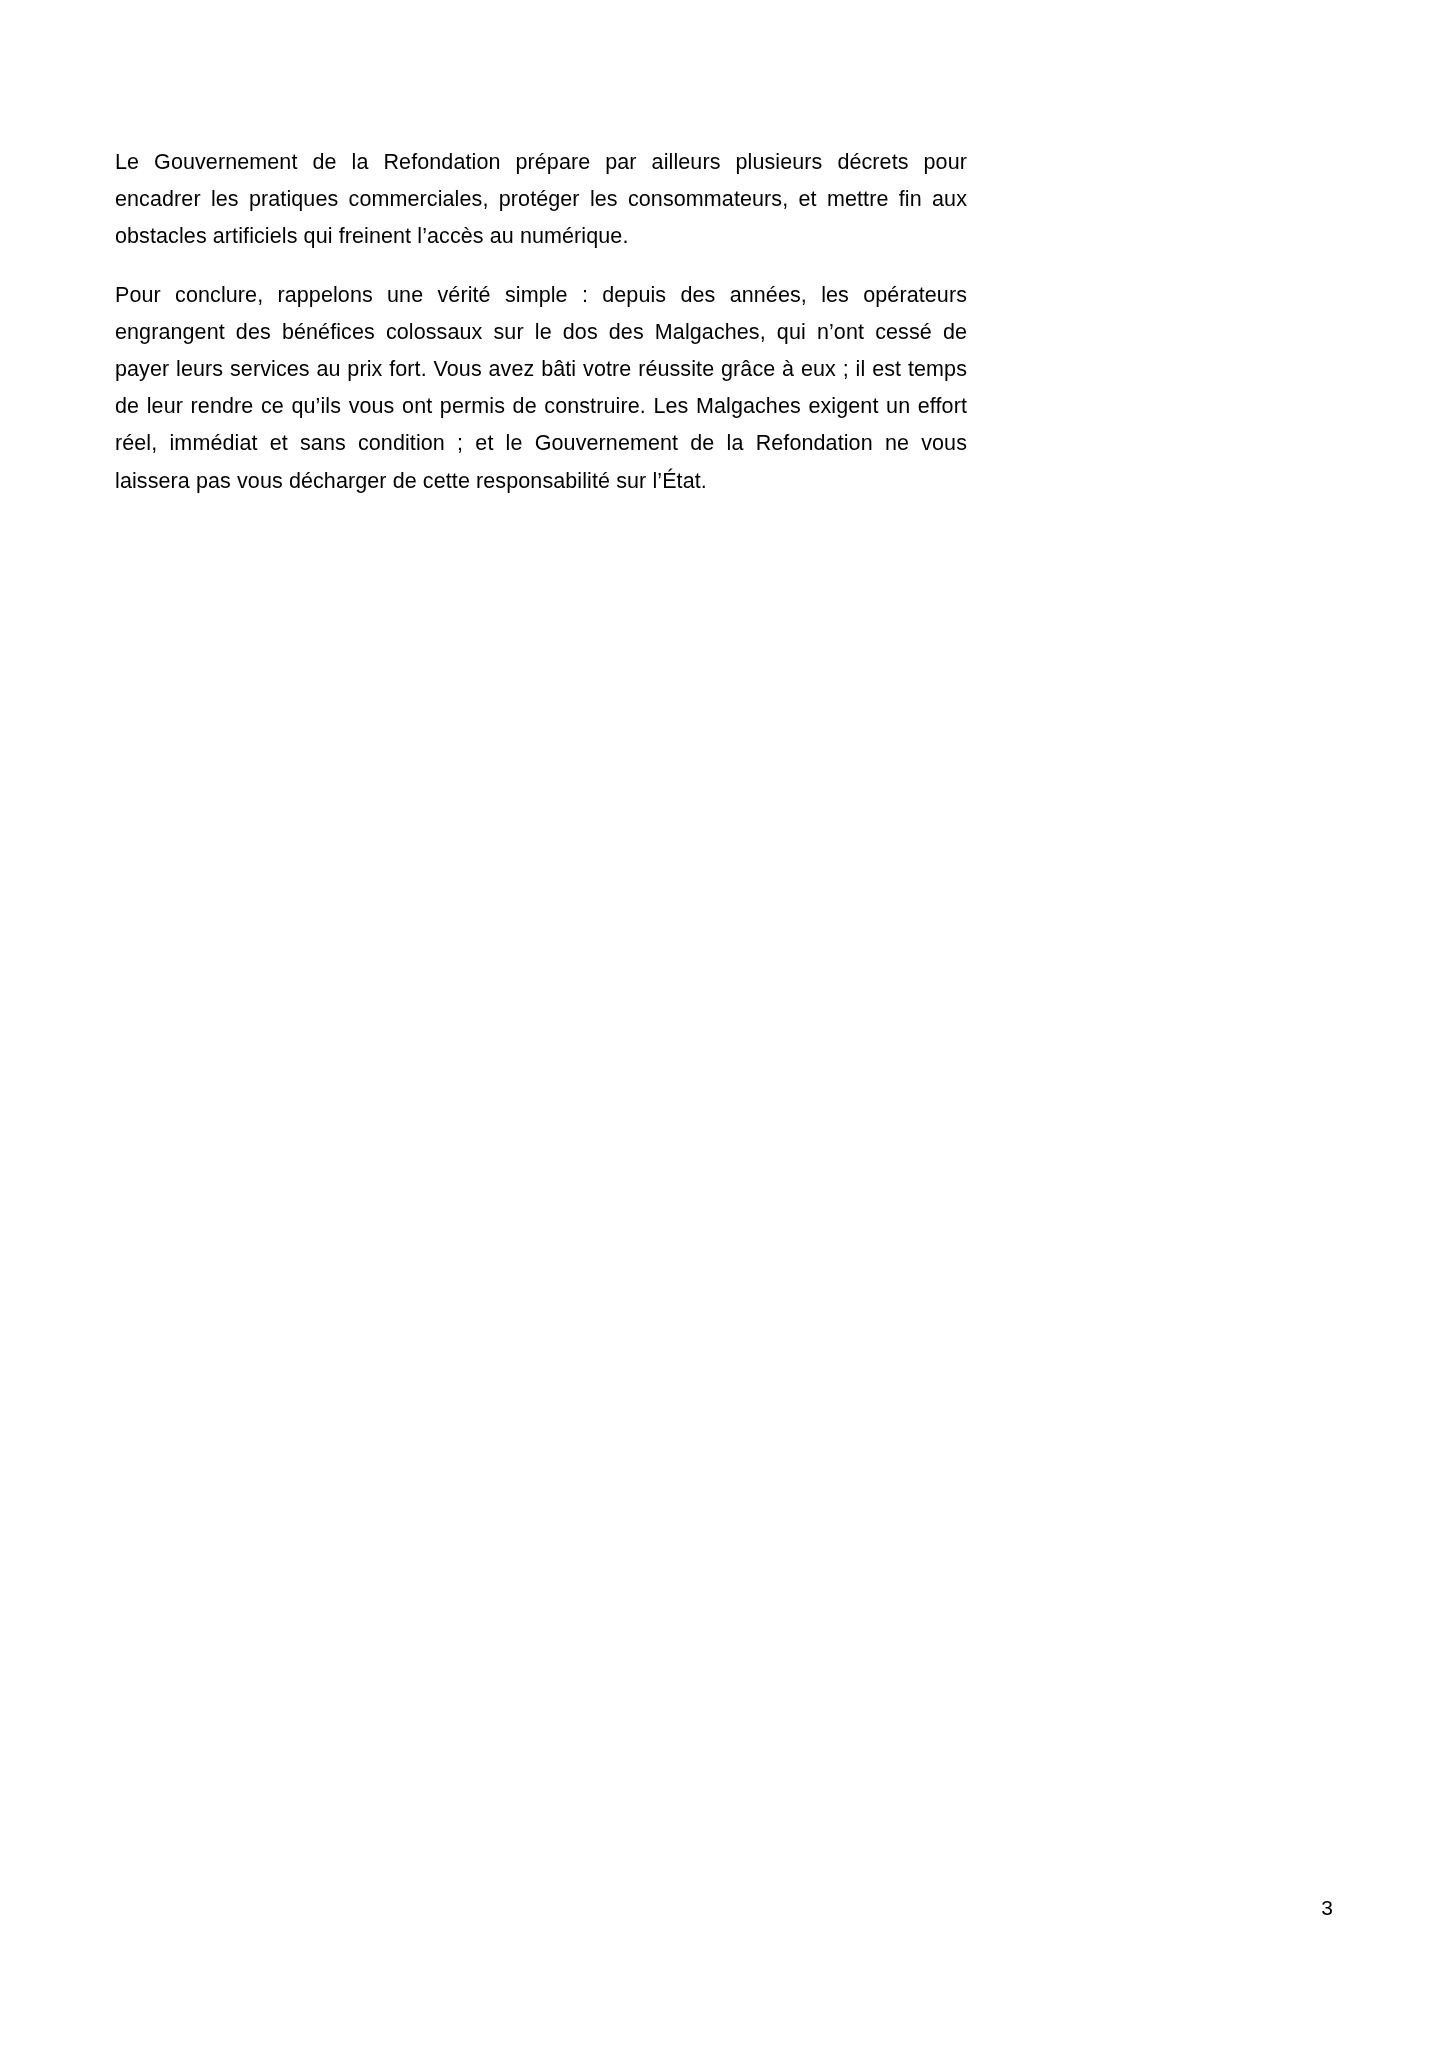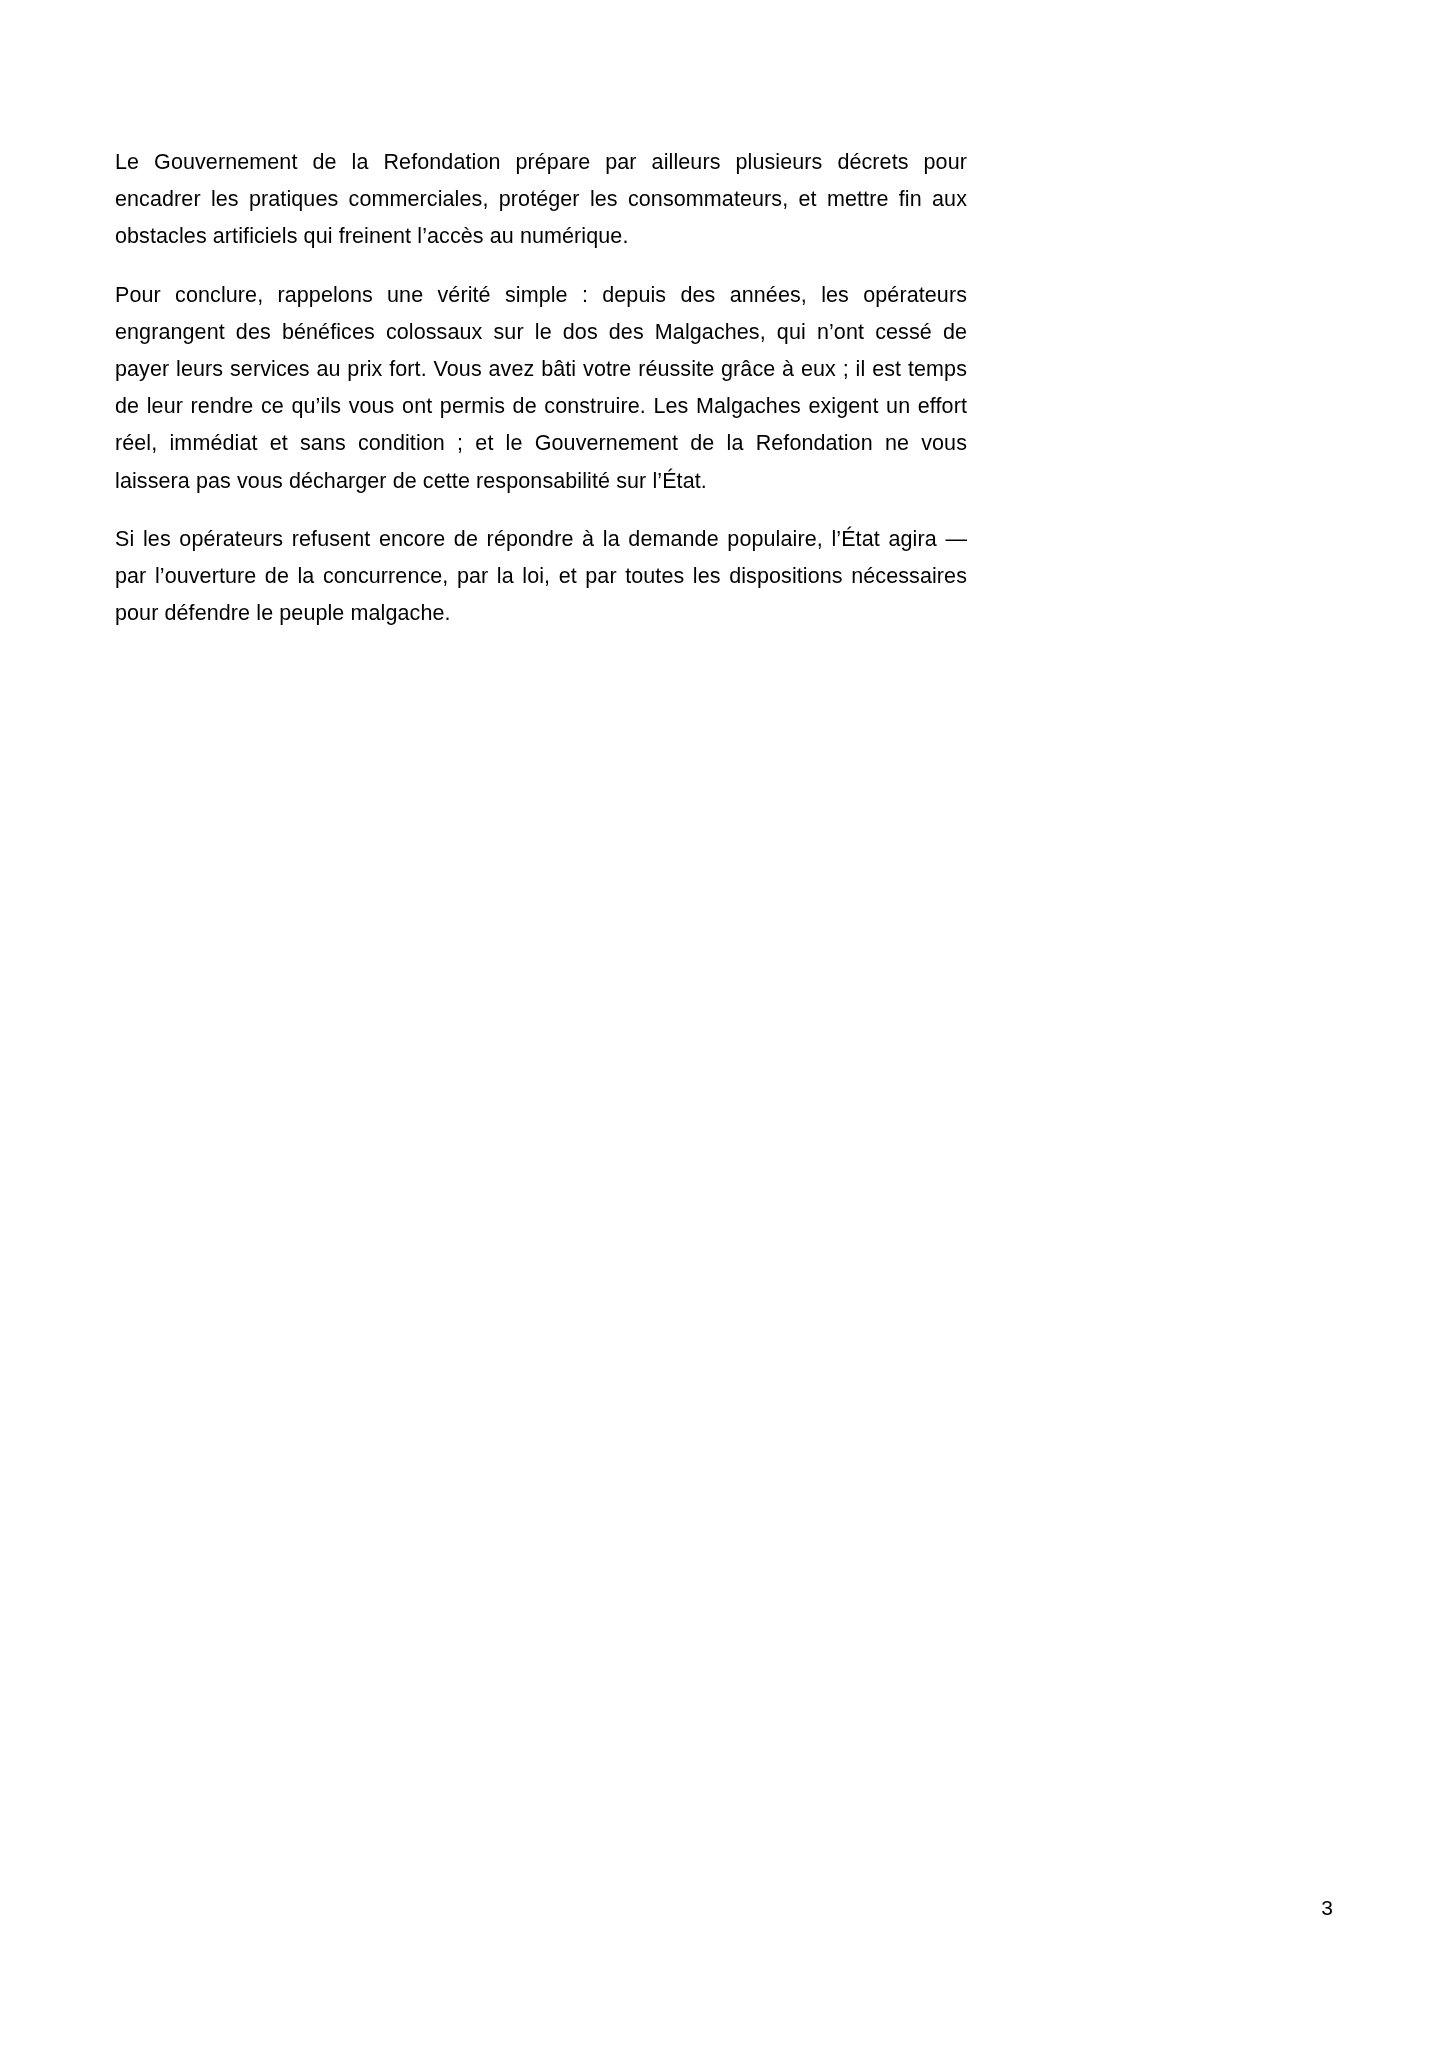--- a/index.html
+++ b/index.html
@@ -50,16 +50,15 @@
     color: #010101;
   }
 </style>
 </head>
 <body>
 
 <div class="page">
   <div class="content">
     <p class="para"><span>Le Gouvernement de la Refondation prépare par ailleurs plusieurs décrets pour encadrer les pratiques commerciales, protéger les consommateurs, et mettre fin aux obstacles artificiels qui freinent l’accès au numérique.</span></p>
     <p class="para"><span>Pour conclure, rappelons une vérité simple : depuis des années, les opérateurs engrangent des bénéfices colossaux sur le dos des Malgaches, qui n’ont cessé de payer leurs services au prix fort. Vous avez bâti votre réussite grâce à eux ; il est temps de leur rendre ce qu’ils vous ont permis de construire. Les Malgaches exigent un effort réel, immédiat et sans condition ; et le Gouvernement de la Refondation ne vous laissera pas vous décharger de cette responsabilité sur l’État.</span></p>
-    <p class="para"><span>Si les opérateurs refusent encore de répondre à la demande populaire, l’État agira — par l’ouverture de la concurrence, par la loi, et par toutes les dispositions nécessaires pour défendre le peuple malgache.</span></p>
   </div>
   <div class="page-number">3</div>
 </div>
 
 </body></html>

